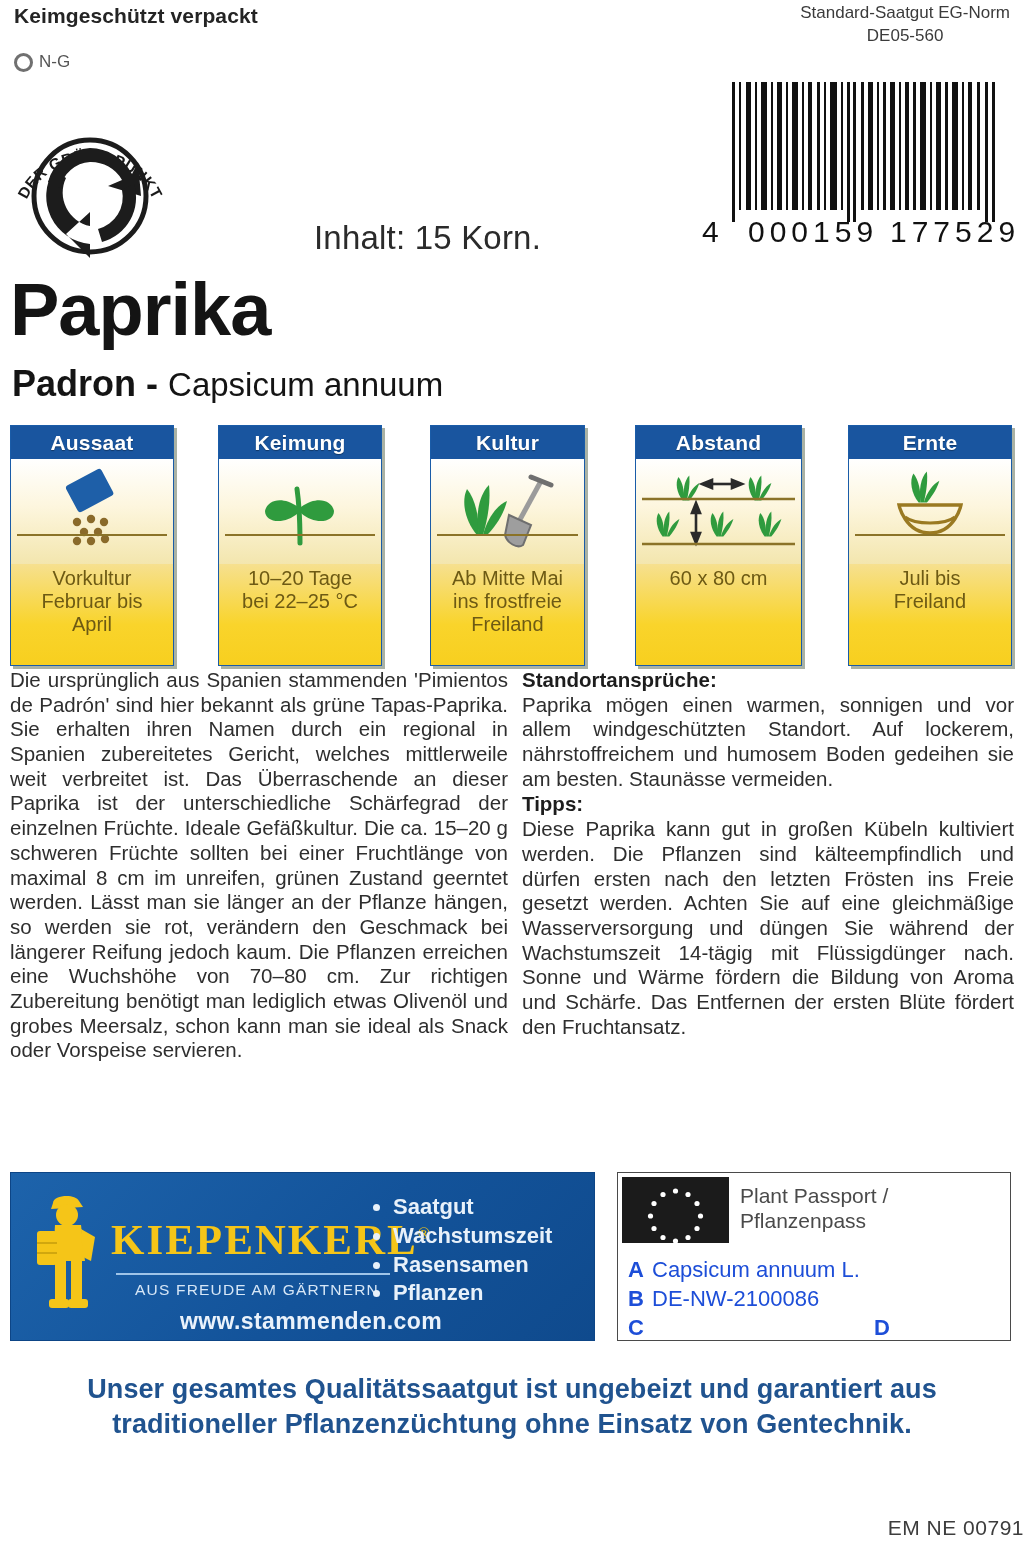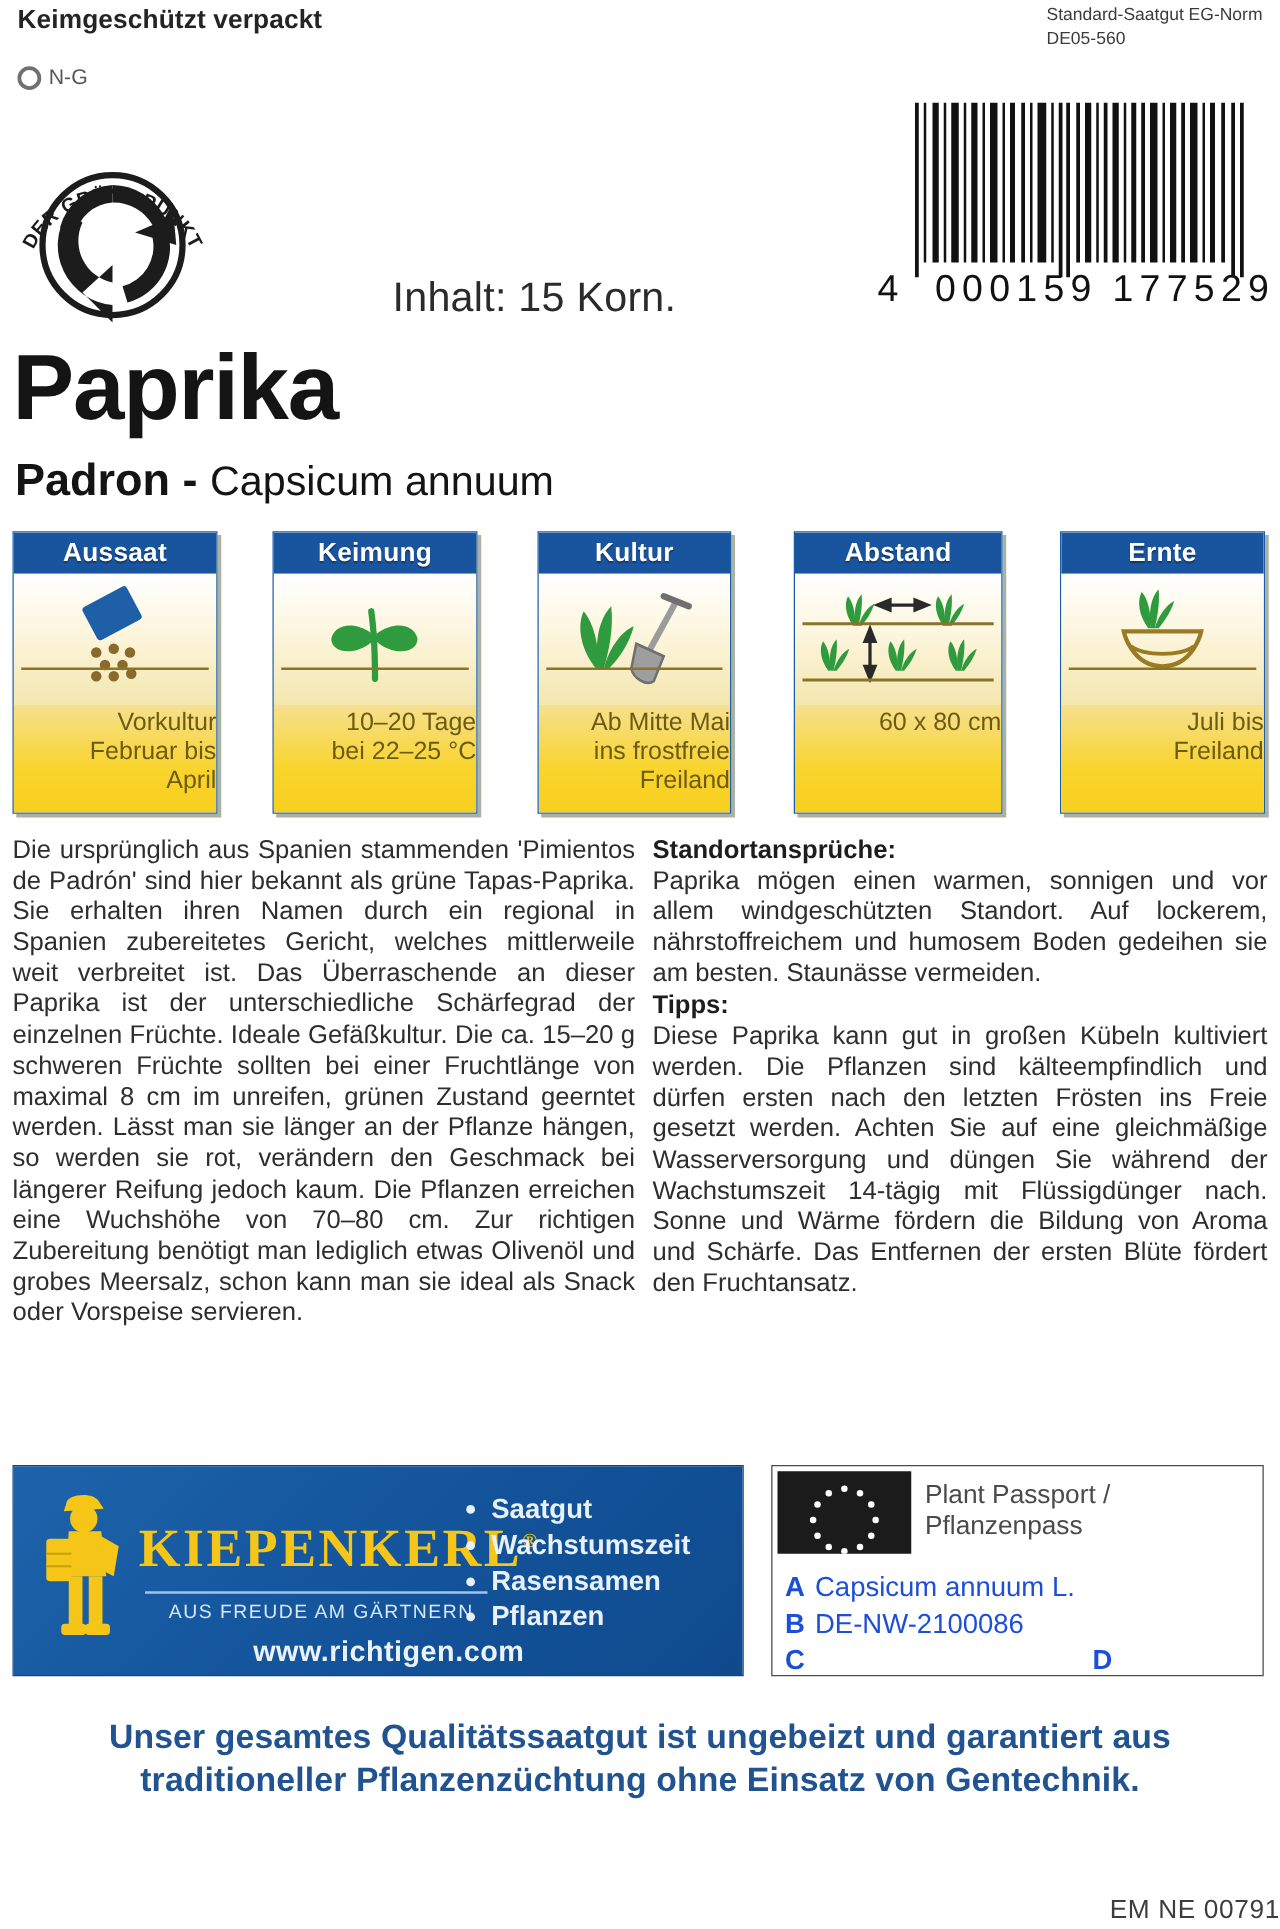--- a/index.html
+++ b/index.html
@@ -14,21 +14,21 @@
   .page{position:relative;width:1024px;height:1543px;}
 
   
   .hdr-left{
     position:absolute;left:14px;top:4px;
     font-size:21px;font-weight:bold;letter-spacing:.1px;
     color:#242424;
   }
   .hdr-right{
     position:absolute;right:14px;top:2px;
-    text-align:left;font-size:14px;line-height:1.33;
+    text-align:center;font-size:17px;line-height:1.33;
     color:#3b3b3b;
   }
   .ng-line{
     position:absolute;left:14px;top:52px;
     font-size:17px;color:#555;
     display:flex;align-items:center;gap:6px;
   }
   .copy-glyph{
     width:13px;height:13px;border-radius:50%;
     border:3px solid #707070;display:inline-block;
@@ -87,25 +87,25 @@
     display:flex;align-items:center;justify-content:center;
     color:#ffffff;font-size:21px;font-weight:bold;letter-spacing:.2px;
     text-shadow:0 1px 1px rgba(0,0,0,.35);
   }
   .ibox-pic{
     position:relative;height:105px;
     background:linear-gradient(to bottom,#ffffff 0%,#fdf6de 45%,#f3e6ae 100%);
   }
   .ibox-pic svg{position:absolute;left:0;top:0;}
   .ibox-txt{
-    height:86px;
+    height:101px;
     background:linear-gradient(to bottom,#f6e08f 0%,#f9d42b 60%,#f7cf1f 100%);
     color:#6d5a14;
     font-size:20px;line-height:1.16;
-    text-align:right;
+    text-align:center;
     padding-top:3px;
     box-sizing:border-box;
   }
 
   
   .col-left{
     position:absolute;left:10px;top:668px;width:498px;
     font-size:20.5px;line-height:1.205;
     text-align:justify;color:#2e2e2e;
   }
@@ -442,21 +442,21 @@
       <g stroke="#c99f0d" stroke-width="1.6" fill="none">
         <line x1="2" y1="52" x2="22" y2="52"></line>
         <line x1="2" y1="62" x2="22" y2="62"></line>
       </g>
     </svg>
     <div class="kk-word">
       <span>KIEPENKERL</span><span class="kk-reg">®</span>
     </div>
     <div class="kk-rule"></div>
     <div class="kk-slogan">AUS FREUDE AM GÄRTNERN</div>
-    <div class="kk-url">www.richtigen.com</div>
+    <div class="kk-url">www.stammenden.com</div>
     <div class="kk-list">
       <ul>
         <li>Saatgut</li>
         <li>Wachstumszeit</li>
         <li>Rasensamen</li>
         <li>Pflanzen</li>
       </ul>
     </div>
   </div>
 

